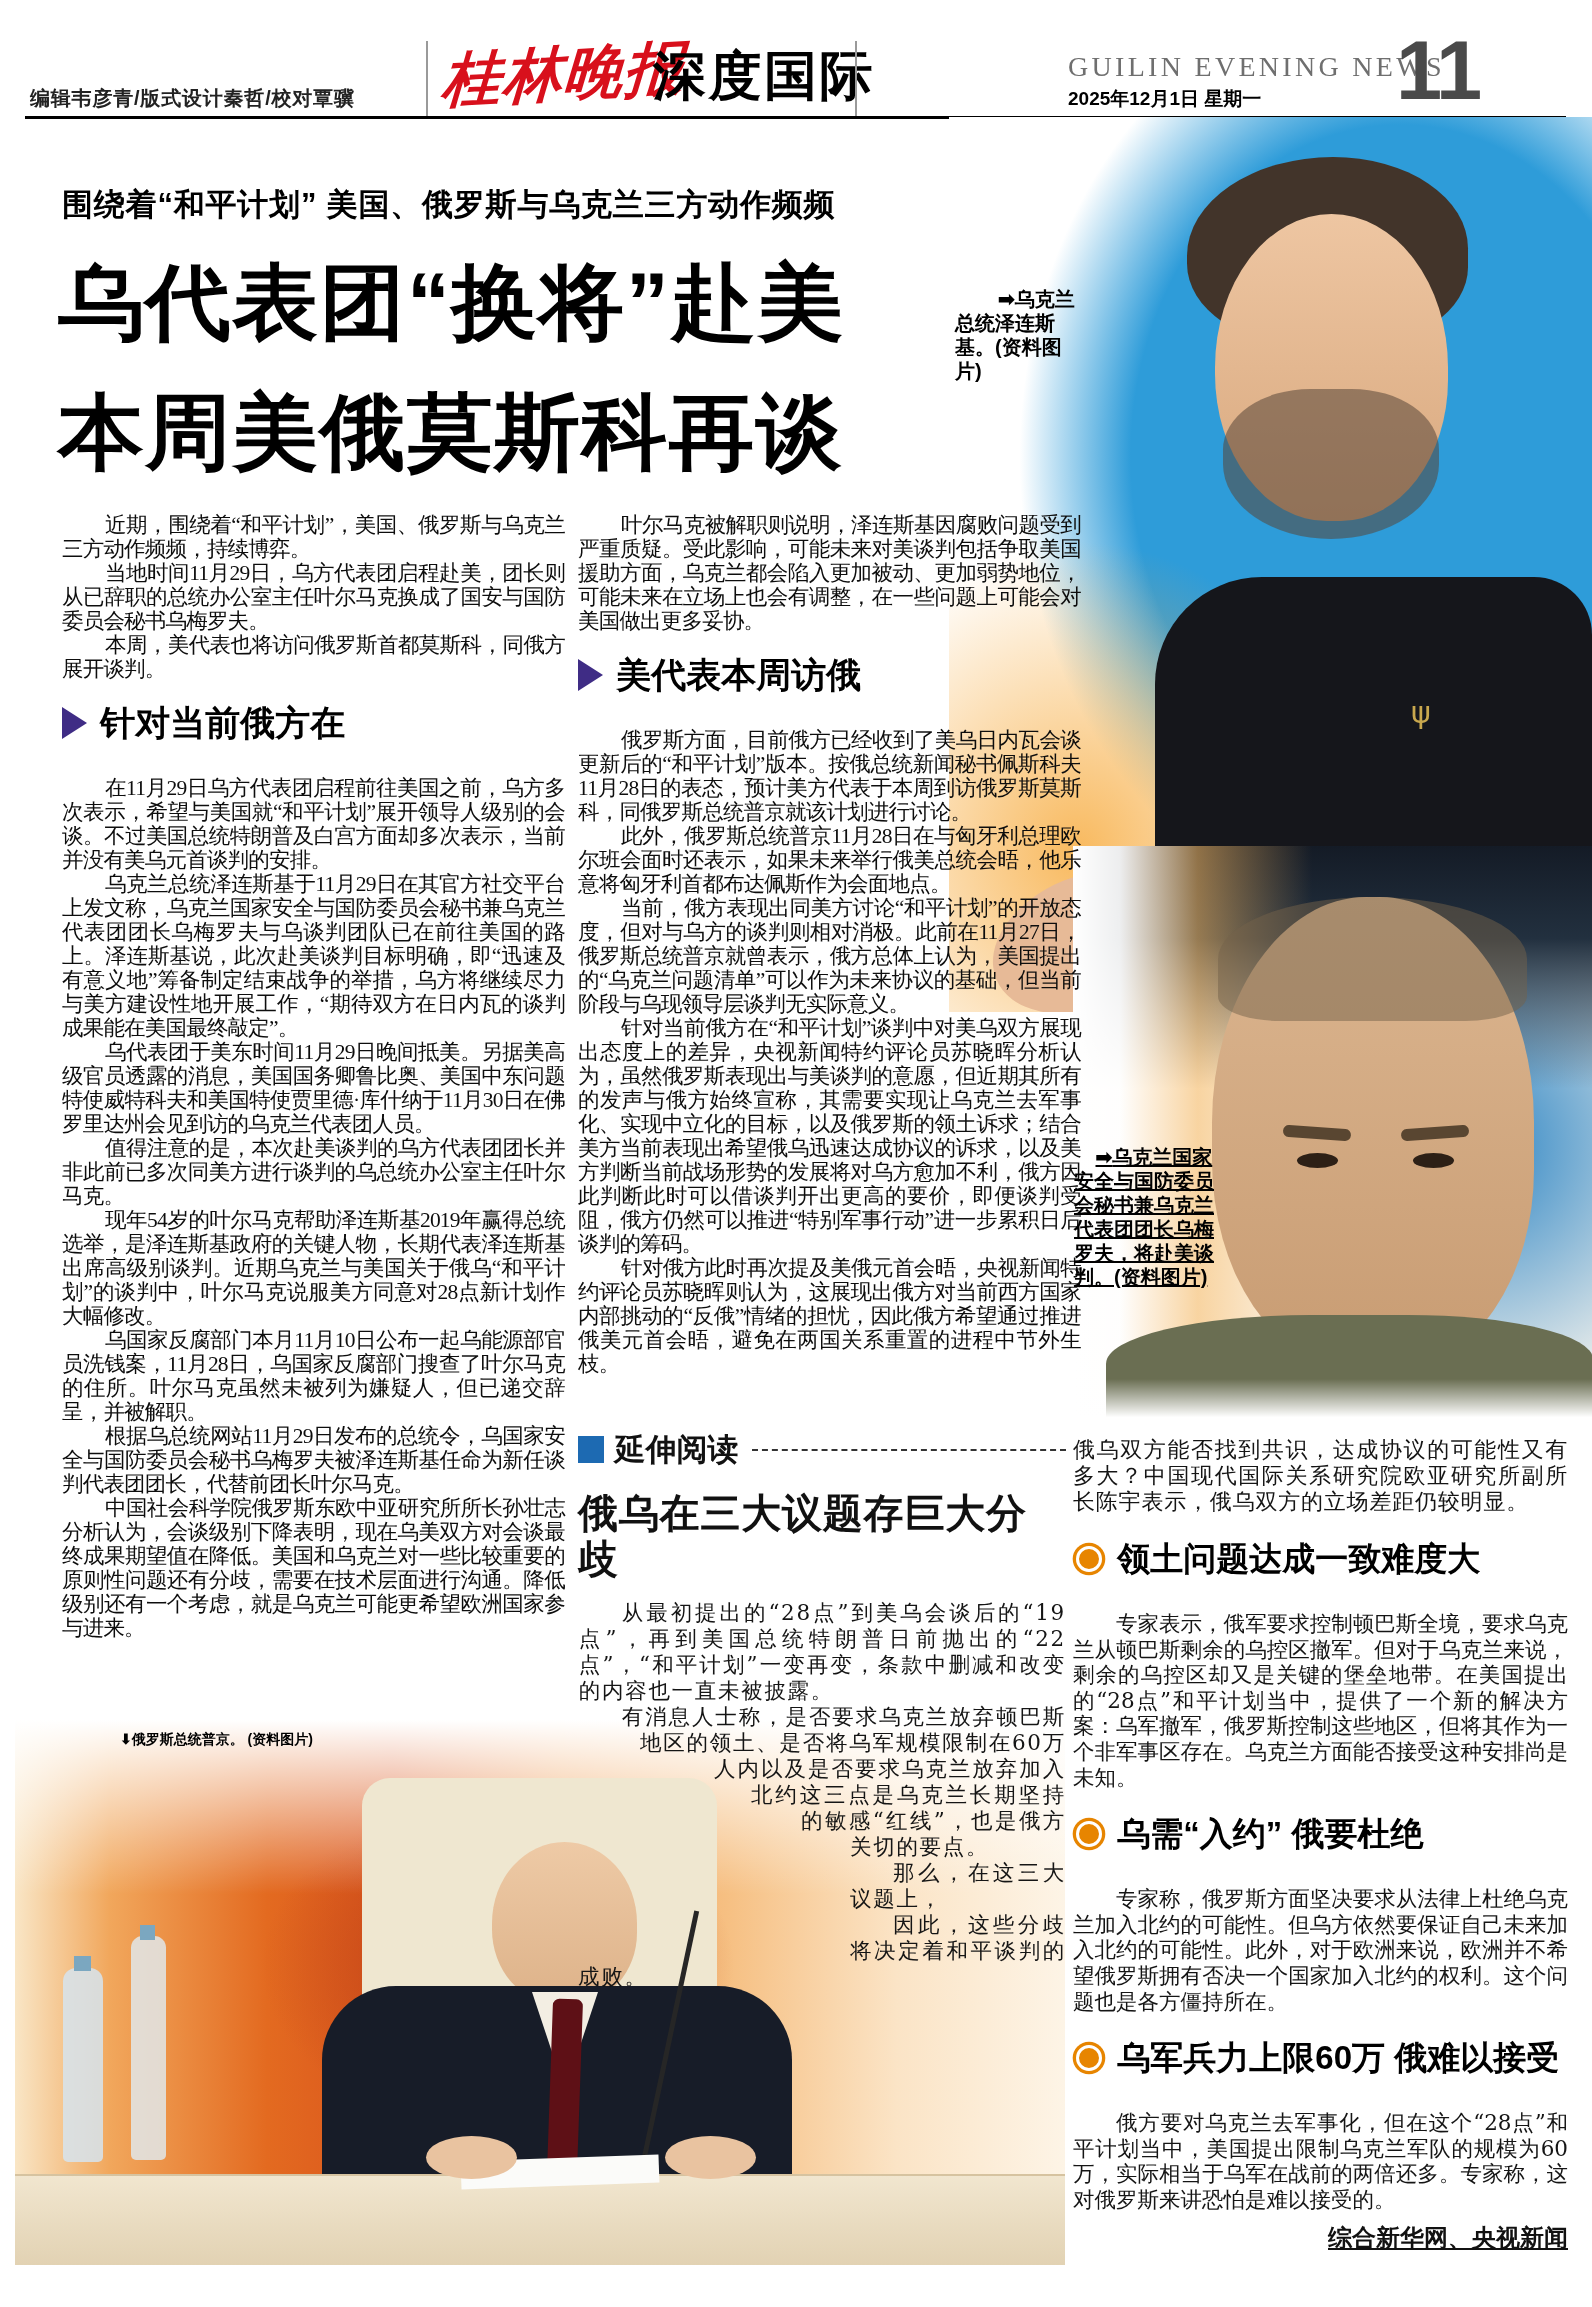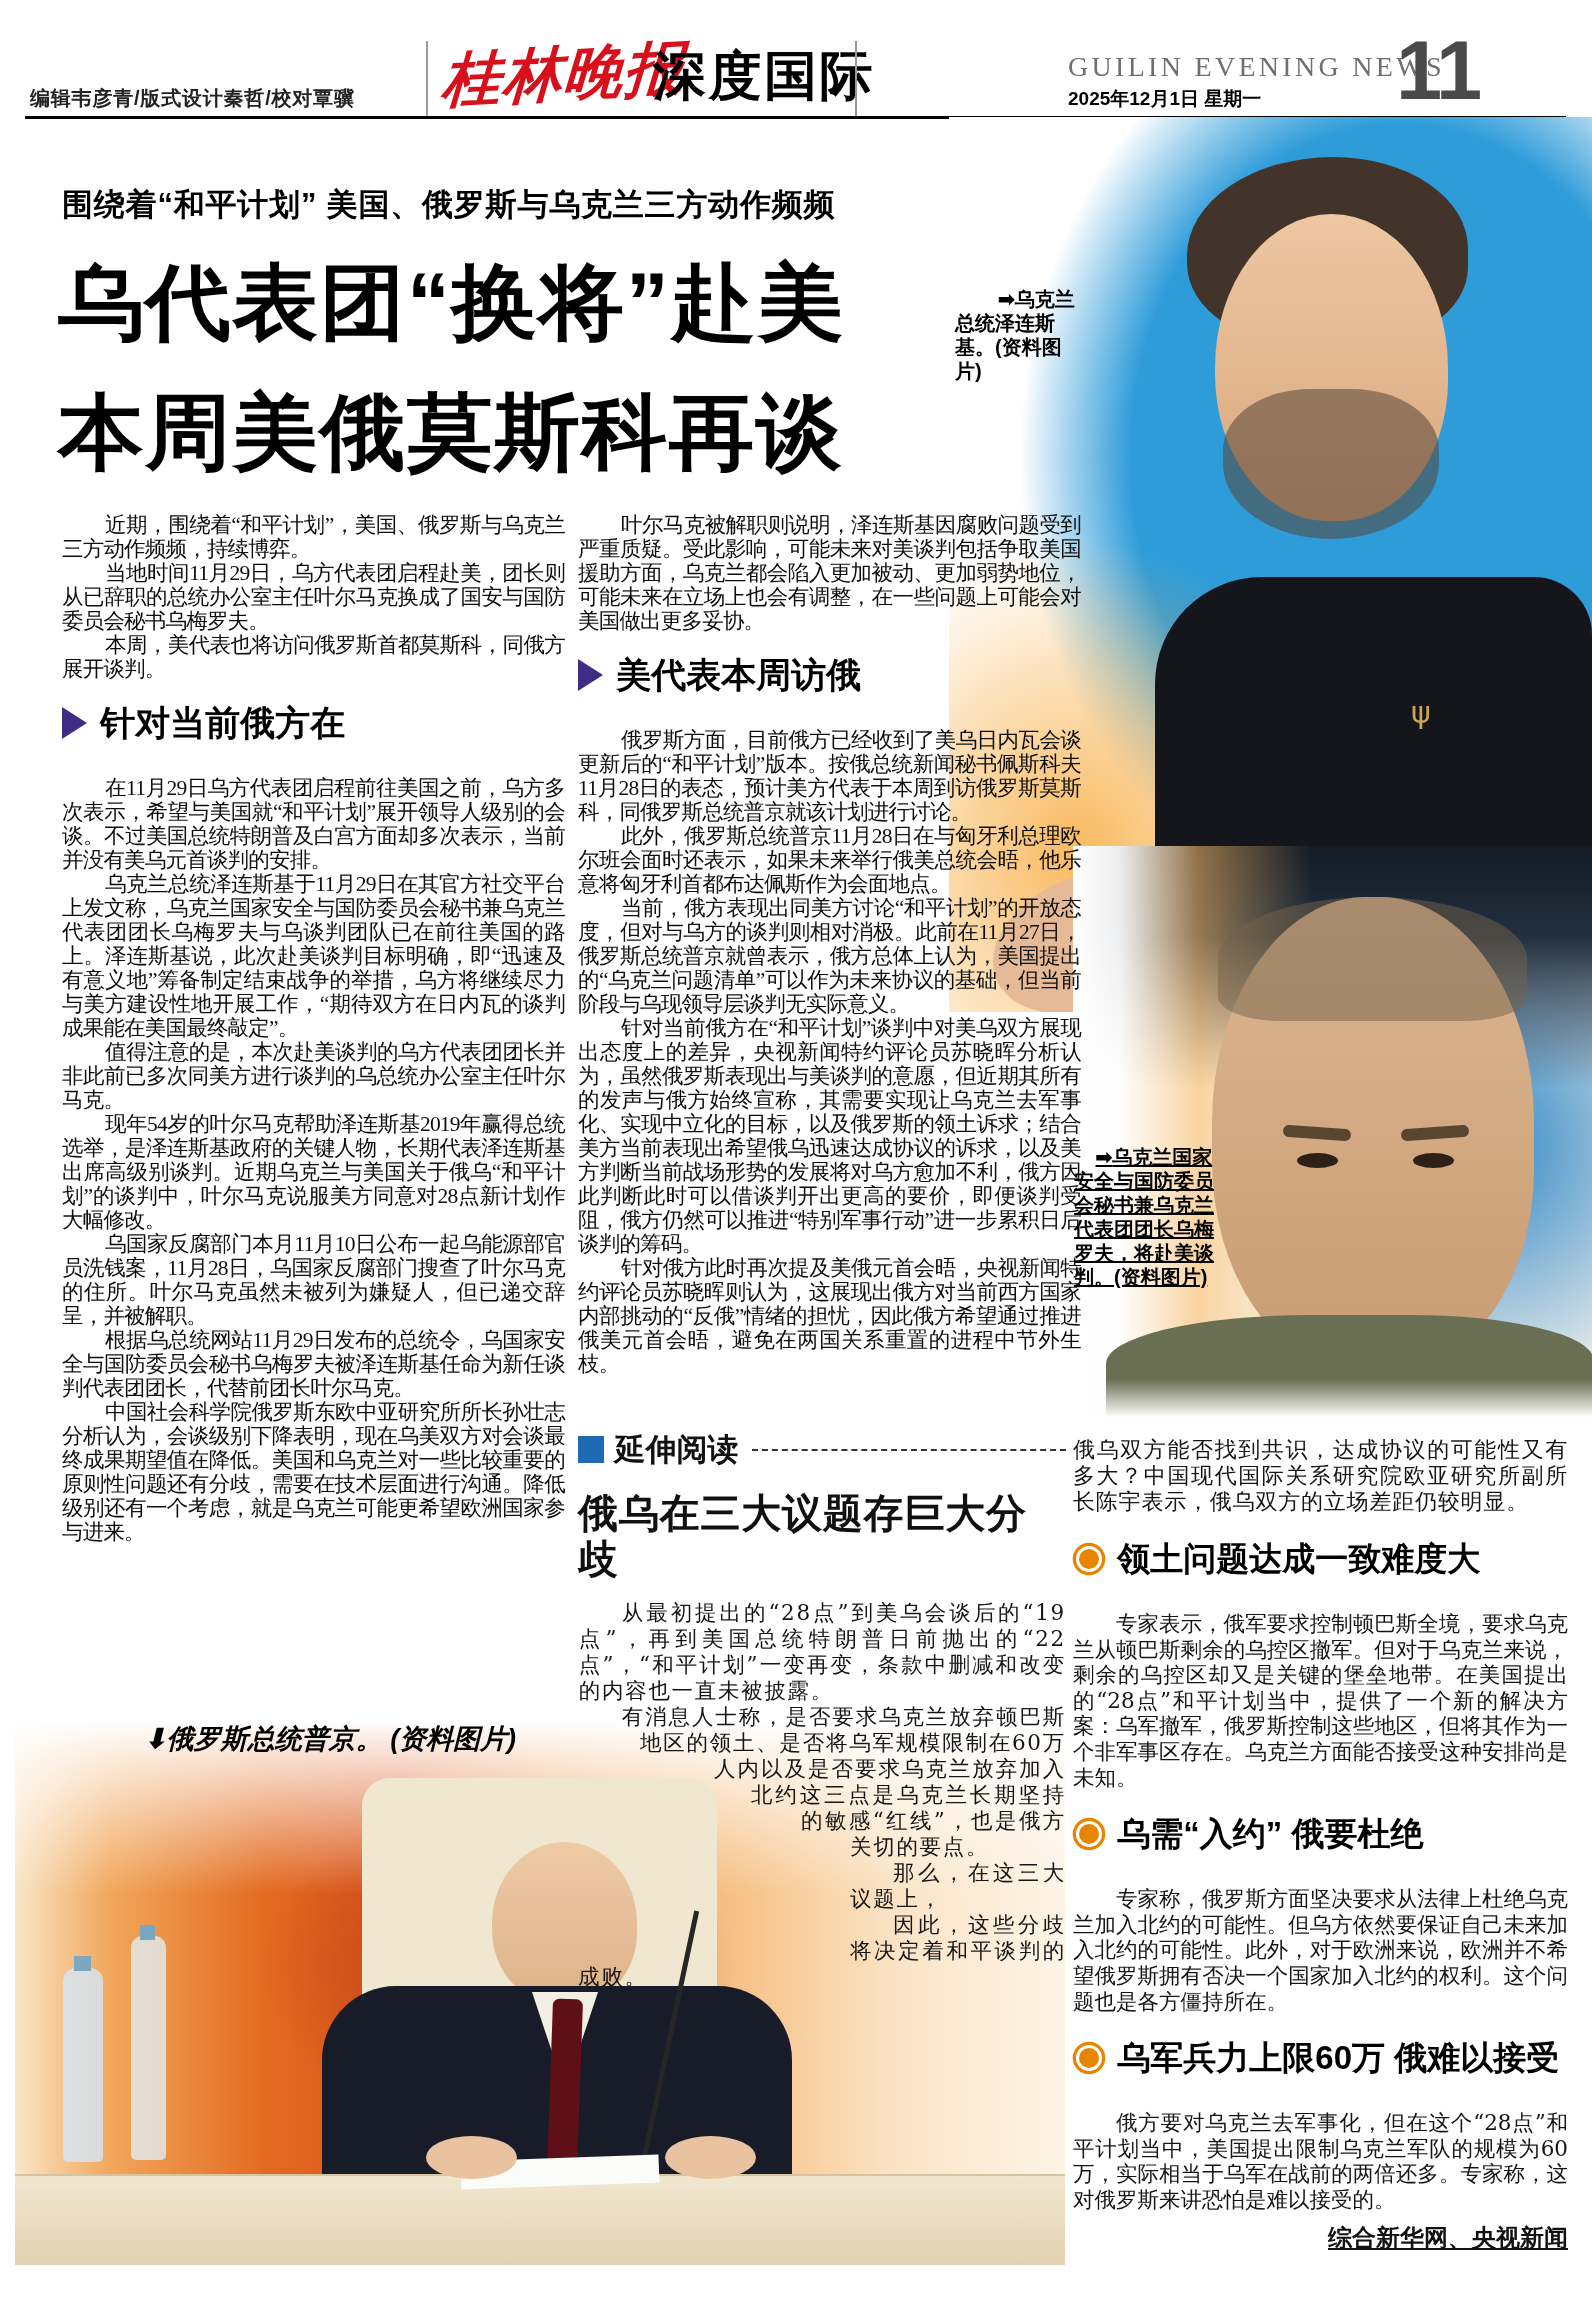--- a/index.html
+++ b/index.html
@@ -76,21 +76,21 @@
   .p-hand-r{left:650px;bottom:86px;width:91px;height:43px;background:#e9c3a0;border-radius:50%;}
   .p-bottle1{left:48px;top:248px;width:40px;height:194px;background:rgba(214,228,238,.85);border-radius:13.2px 13.2px 5px 5px;}
   .p-bottle2{left:116px;top:216px;width:35px;height:224px;background:rgba(224,236,244,.8);border-radius:11.6px 11.6px 5px 5px;}
   .p-cap1{left:59px;top:236px;width:16.5px;height:15px;background:#7ba7c0;}
   .p-cap2{left:125px;top:205px;width:15px;height:15px;background:#7ba7c0;}
 
   
   .caption{font-weight:bold;color:#000;z-index:4;}
   .cap-zelensky{left:955px;top:287px;width:124px;font-size:20px;line-height:24px;text-indent:43px;}
   .cap-umerov{left:1074px;top:1145px;width:147px;font-size:20px;line-height:24px;text-indent:21.5px;text-decoration:underline;}
-  .cap-putin{left:144px;top:1726px;width:495px;font-size:27px;line-height:26.4px;font-style:italic;}
+  .cap-putin{left:120px;top:1726px;width:495px;font-size:14px;line-height:26.4px;}
 
   
   .col{z-index:2;}
   .col1{left:62px;top:513px;width:503px;}
   .col2{left:578px;top:513px;width:503px;}
   .para{margin:0;text-indent:2em;font:21.5px/24px "Liberation Serif",serif;letter-spacing:-0.8px;
         color:#0d0d0d;text-align:justify;}
   .sec-head{display:flex;align-items:center;gap:13.2px;margin:21.5px 0 33px 0;
             font:900 35px/40px "Liberation Sans",sans-serif;color:#000;}
   .tri{width:0;height:0;border-left:25px solid #3f2c85;border-top:16.5px solid transparent;
@@ -187,20 +187,21 @@
       <p class="para">当地时间11月29日，乌方代表团启程赴美，团长则从已辞职的总统办公室主任叶尔马克换成了国安与国防委员会秘书乌梅罗夫。</p>
       <p class="para">本周，美代表也将访问俄罗斯首都莫斯科，同俄方展开谈判。</p>
     </div>
   <div class="sec-head">
     <span class="tri"></span>
     <span>针对当前俄方在</span>
   </div>
   <div>
       <p class="para">在11月29日乌方代表团启程前往美国之前，乌方多次表示，希望与美国就“和平计划”展开领导人级别的会谈。不过美国总统特朗普及白宫方面却多次表示，当前并没有美乌元首谈判的安排。</p>
       <p class="para">乌克兰总统泽连斯基于11月29日在其官方社交平台上发文称，乌克兰国家安全与国防委员会秘书兼乌克兰代表团团长乌梅罗夫与乌谈判团队已在前往美国的路上。泽连斯基说，此次赴美谈判目标明确，即“迅速及有意义地”筹备制定结束战争的举措，乌方将继续尽力与美方建设性地开展工作，“期待双方在日内瓦的谈判成果能在美国最终敲定”。</p>
+      <p class="para">乌代表团于美东时间11月29日晚间抵美。另据美高级官员透露的消息，美国国务卿鲁比奥、美国中东问题特使威特科夫和美国特使贾里德·库什纳于11月30日在佛罗里达州会见到访的乌克兰代表团人员。</p>
       <p class="para">值得注意的是，本次赴美谈判的乌方代表团团长并非此前已多次同美方进行谈判的乌总统办公室主任叶尔马克。</p>
       <p class="para">现年54岁的叶尔马克帮助泽连斯基2019年赢得总统选举，是泽连斯基政府的关键人物，长期代表泽连斯基出席高级别谈判。近期乌克兰与美国关于俄乌“和平计划”的谈判中，叶尔马克说服美方同意对28点新计划作大幅修改。</p>
       <p class="para">乌国家反腐部门本月11月10日公布一起乌能源部官员洗钱案，11月28日，乌国家反腐部门搜查了叶尔马克的住所。叶尔马克虽然未被列为嫌疑人，但已递交辞呈，并被解职。</p>
       <p class="para">根据乌总统网站11月29日发布的总统令，乌国家安全与国防委员会秘书乌梅罗夫被泽连斯基任命为新任谈判代表团团长，代替前团长叶尔马克。</p>
       <p class="para">中国社会科学院俄罗斯东欧中亚研究所所长孙壮志分析认为，会谈级别下降表明，现在乌美双方对会谈最终成果期望值在降低。美国和乌克兰对一些比较重要的原则性问题还有分歧，需要在技术层面进行沟通。降低级别还有一个考虑，就是乌克兰可能更希望欧洲国家参与进来。</p>
     </div>
 </div>
 
 <div class="abs col col2">
   <div>

